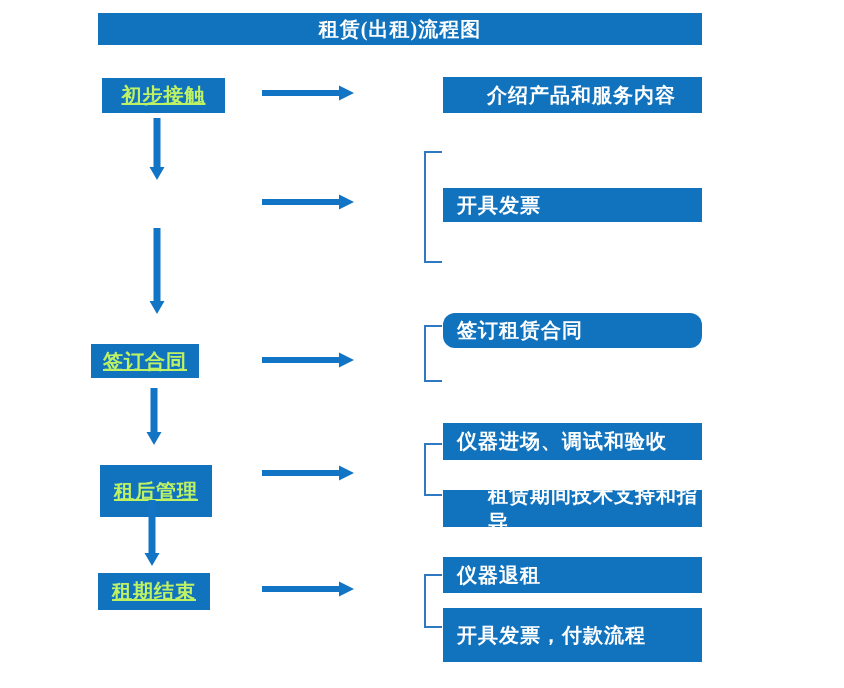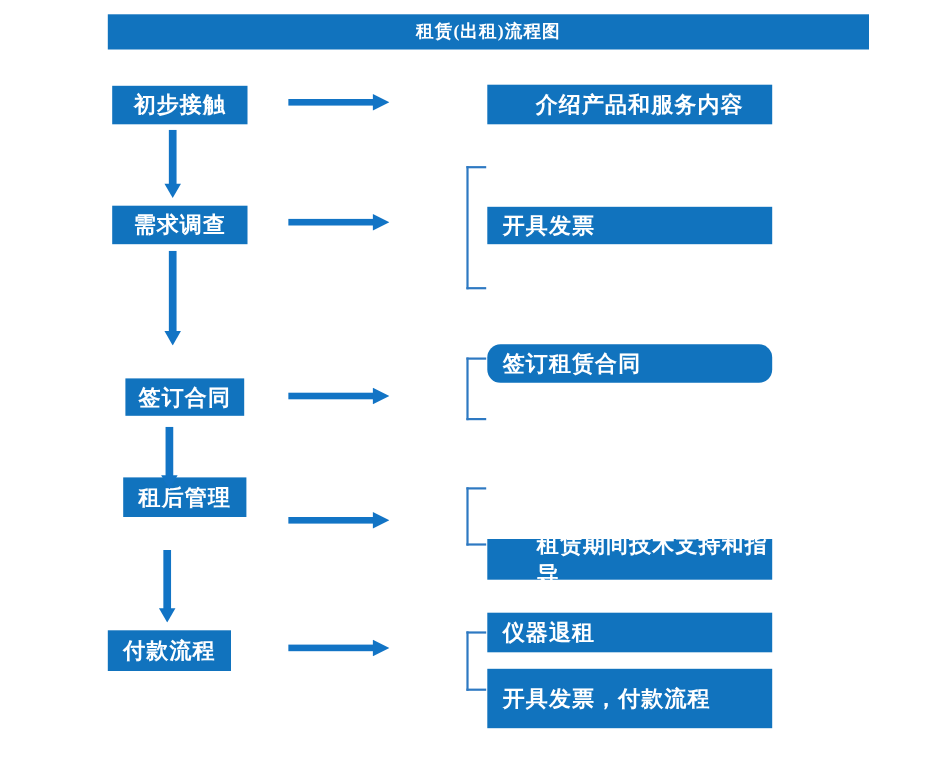--- a/index.html
+++ b/index.html
@@ -5,35 +5,35 @@
   html,body{margin:0;padding:0;background:#ffffff;}
   .canvas{
     position:relative;
     width:844px;height:688px;
     background:#ffffff;
     overflow:hidden;
     font-family:"Liberation Serif","DejaVu Serif",serif;
     font-weight:bold;
   }
   .title-bar{
-    position:absolute;left:98px;top:13px;width:692px;height:32px;
+    position:absolute;left:98px;top:13px;width:604px;height:32px;
     background:var(--primary-blue,#1173BE);
     color:#ffffff;display:flex;align-items:center;justify-content:center;
-    font-size:16px;letter-spacing:1px;
+    font-size:20px;letter-spacing:1px;
   }
   .step{
     position:absolute;
     background:var(--primary-blue,#1173BE);
-    color:#ffffff;display:flex;align-items:center;justify-content:center;
-    font-size:20px;letter-spacing:1px;
+    color:#bef264;display:flex;align-items:center;justify-content:center;
+    font-size:20px;letter-spacing:1px;text-decoration:underline;
   }
   .s1{left:102px;top:78px;width:123px;height:35px;}
   .s2{left:102px;top:187px;width:123px;height:35px;}
-  .s3{left:114px;top:344px;width:108px;height:34px;}
-  .s4{left:100px;top:434px;width:112px;height:36px;margin-left:12px;}
+  .s3{left:91px;top:344px;width:108px;height:34px;}
+  .s4{left:100px;top:465px;width:112px;height:52px;}
   .s5{left:98px;top:573px;width:112px;height:37px;}
   .detail{
     position:absolute;left:443px;width:259px;
     background:var(--primary-blue,#1173BE);
     color:#ffffff;display:flex;align-items:center;
     padding-left:14px;box-sizing:border-box;
     font-size:20px;letter-spacing:1px;
   }
   .d0_0{top:77px;height:36px;padding-left:44px;}
   .d1_0{top:133px;height:35px;}
@@ -66,24 +66,23 @@
 </head>
 <body>
 
 <div class="canvas">
 
   <div class="title-bar">
     <span>租赁(出租)流程图</span>
   </div>
 
   <div class="step s1">初步接触</div>
-  <div class="step s2">需求调查</div>
   <div class="step s3">签订合同</div>
   <div class="step s4">租后管理</div>
-  <div class="step s5">付款流程</div>
+  <div class="step s5">租期结束</div>
 
   <svg class="arr ad1" width="16" height="62" viewBox="0 0 16 62">
     <rect x="4.5" y="0" width="7" height="50" fill="currentColor"></rect>
     <polygon points="0.5,49 15.5,49 8,62" fill="currentColor"></polygon>
   </svg>
   <svg class="arr ad2" width="16" height="86" viewBox="0 0 16 86">
     <rect x="4.5" y="0" width="7" height="74" fill="currentColor"></rect>
     <polygon points="0.5,73 15.5,73 8,86" fill="currentColor"></polygon>
   </svg>
   <svg class="arr ad3" width="16" height="57" viewBox="0 0 16 57">
@@ -120,18 +119,19 @@
   <div class="bracket bk3"></div>
   <div class="bracket bk4"></div>
   <div class="bracket bk5"></div>
 
   <div class="detail d0_0">介绍产品和服务内容</div>
 
   <div class="detail d1_1">开具发票</div>
 
   <div class="detail d2_0">签订租赁合同</div>
 
+  <div class="detail d3_0">仪器进场、调试和验收</div>
   <div class="detail d3_1">租赁期间技术支持和指导</div>
 
   <div class="detail d4_0">仪器退租</div>
   <div class="detail d4_1">开具发票，付款流程</div>
 
 </div>
 
 </body></html>

